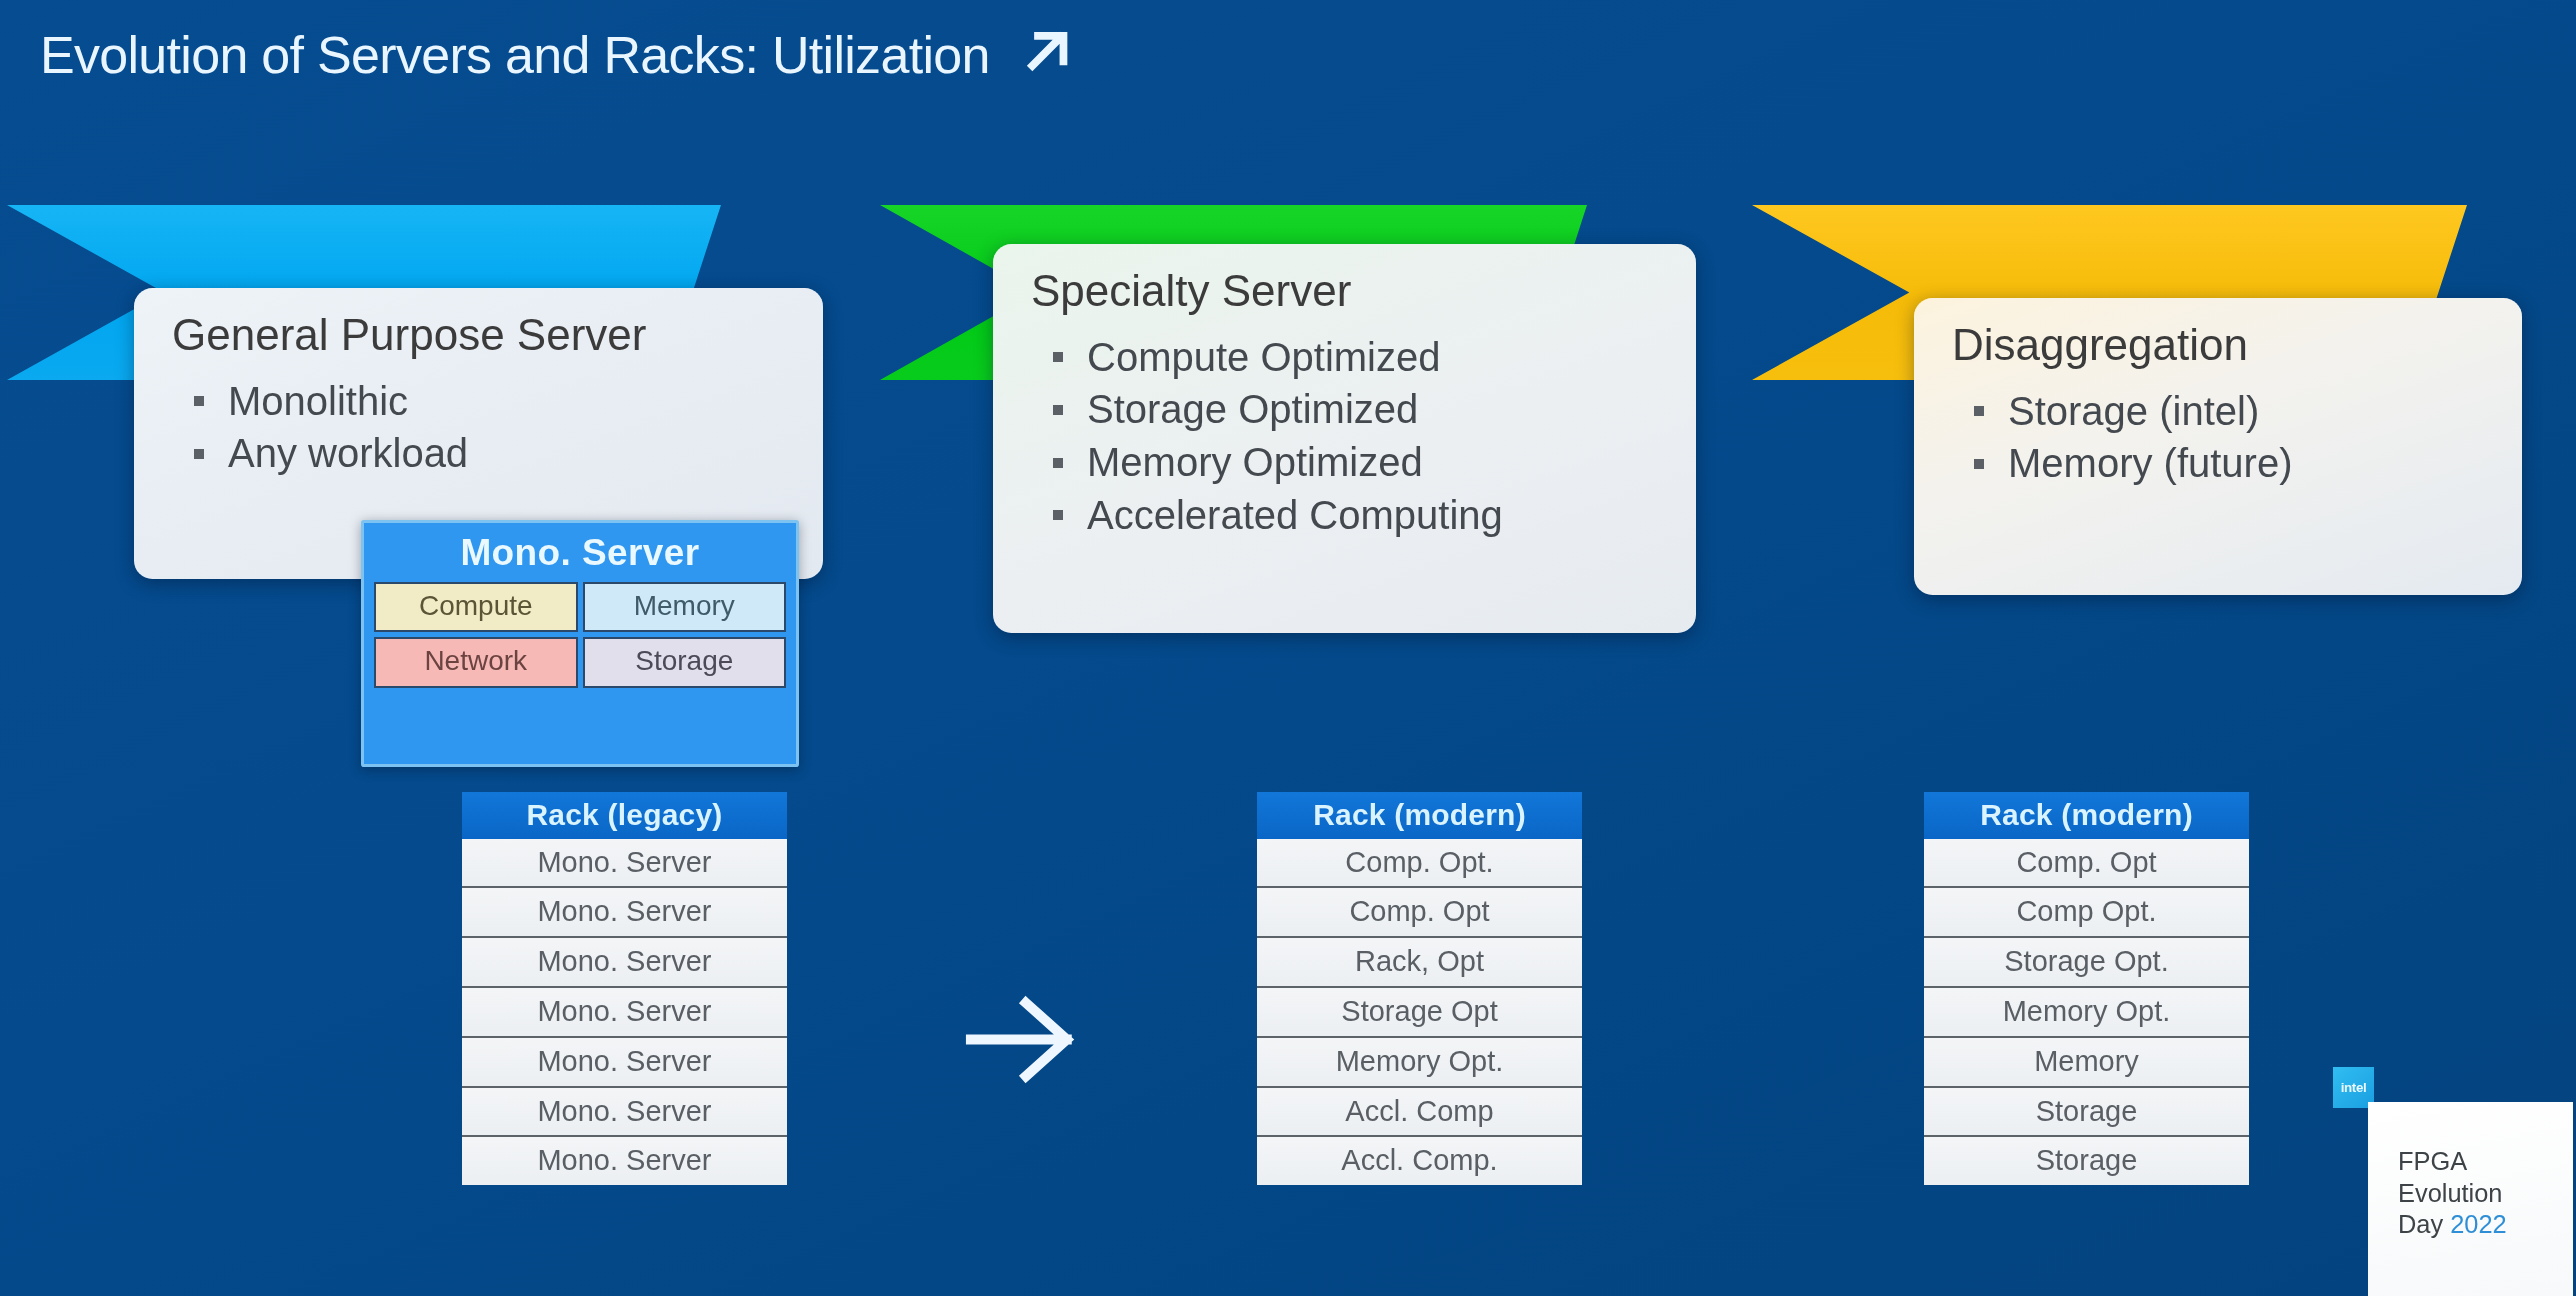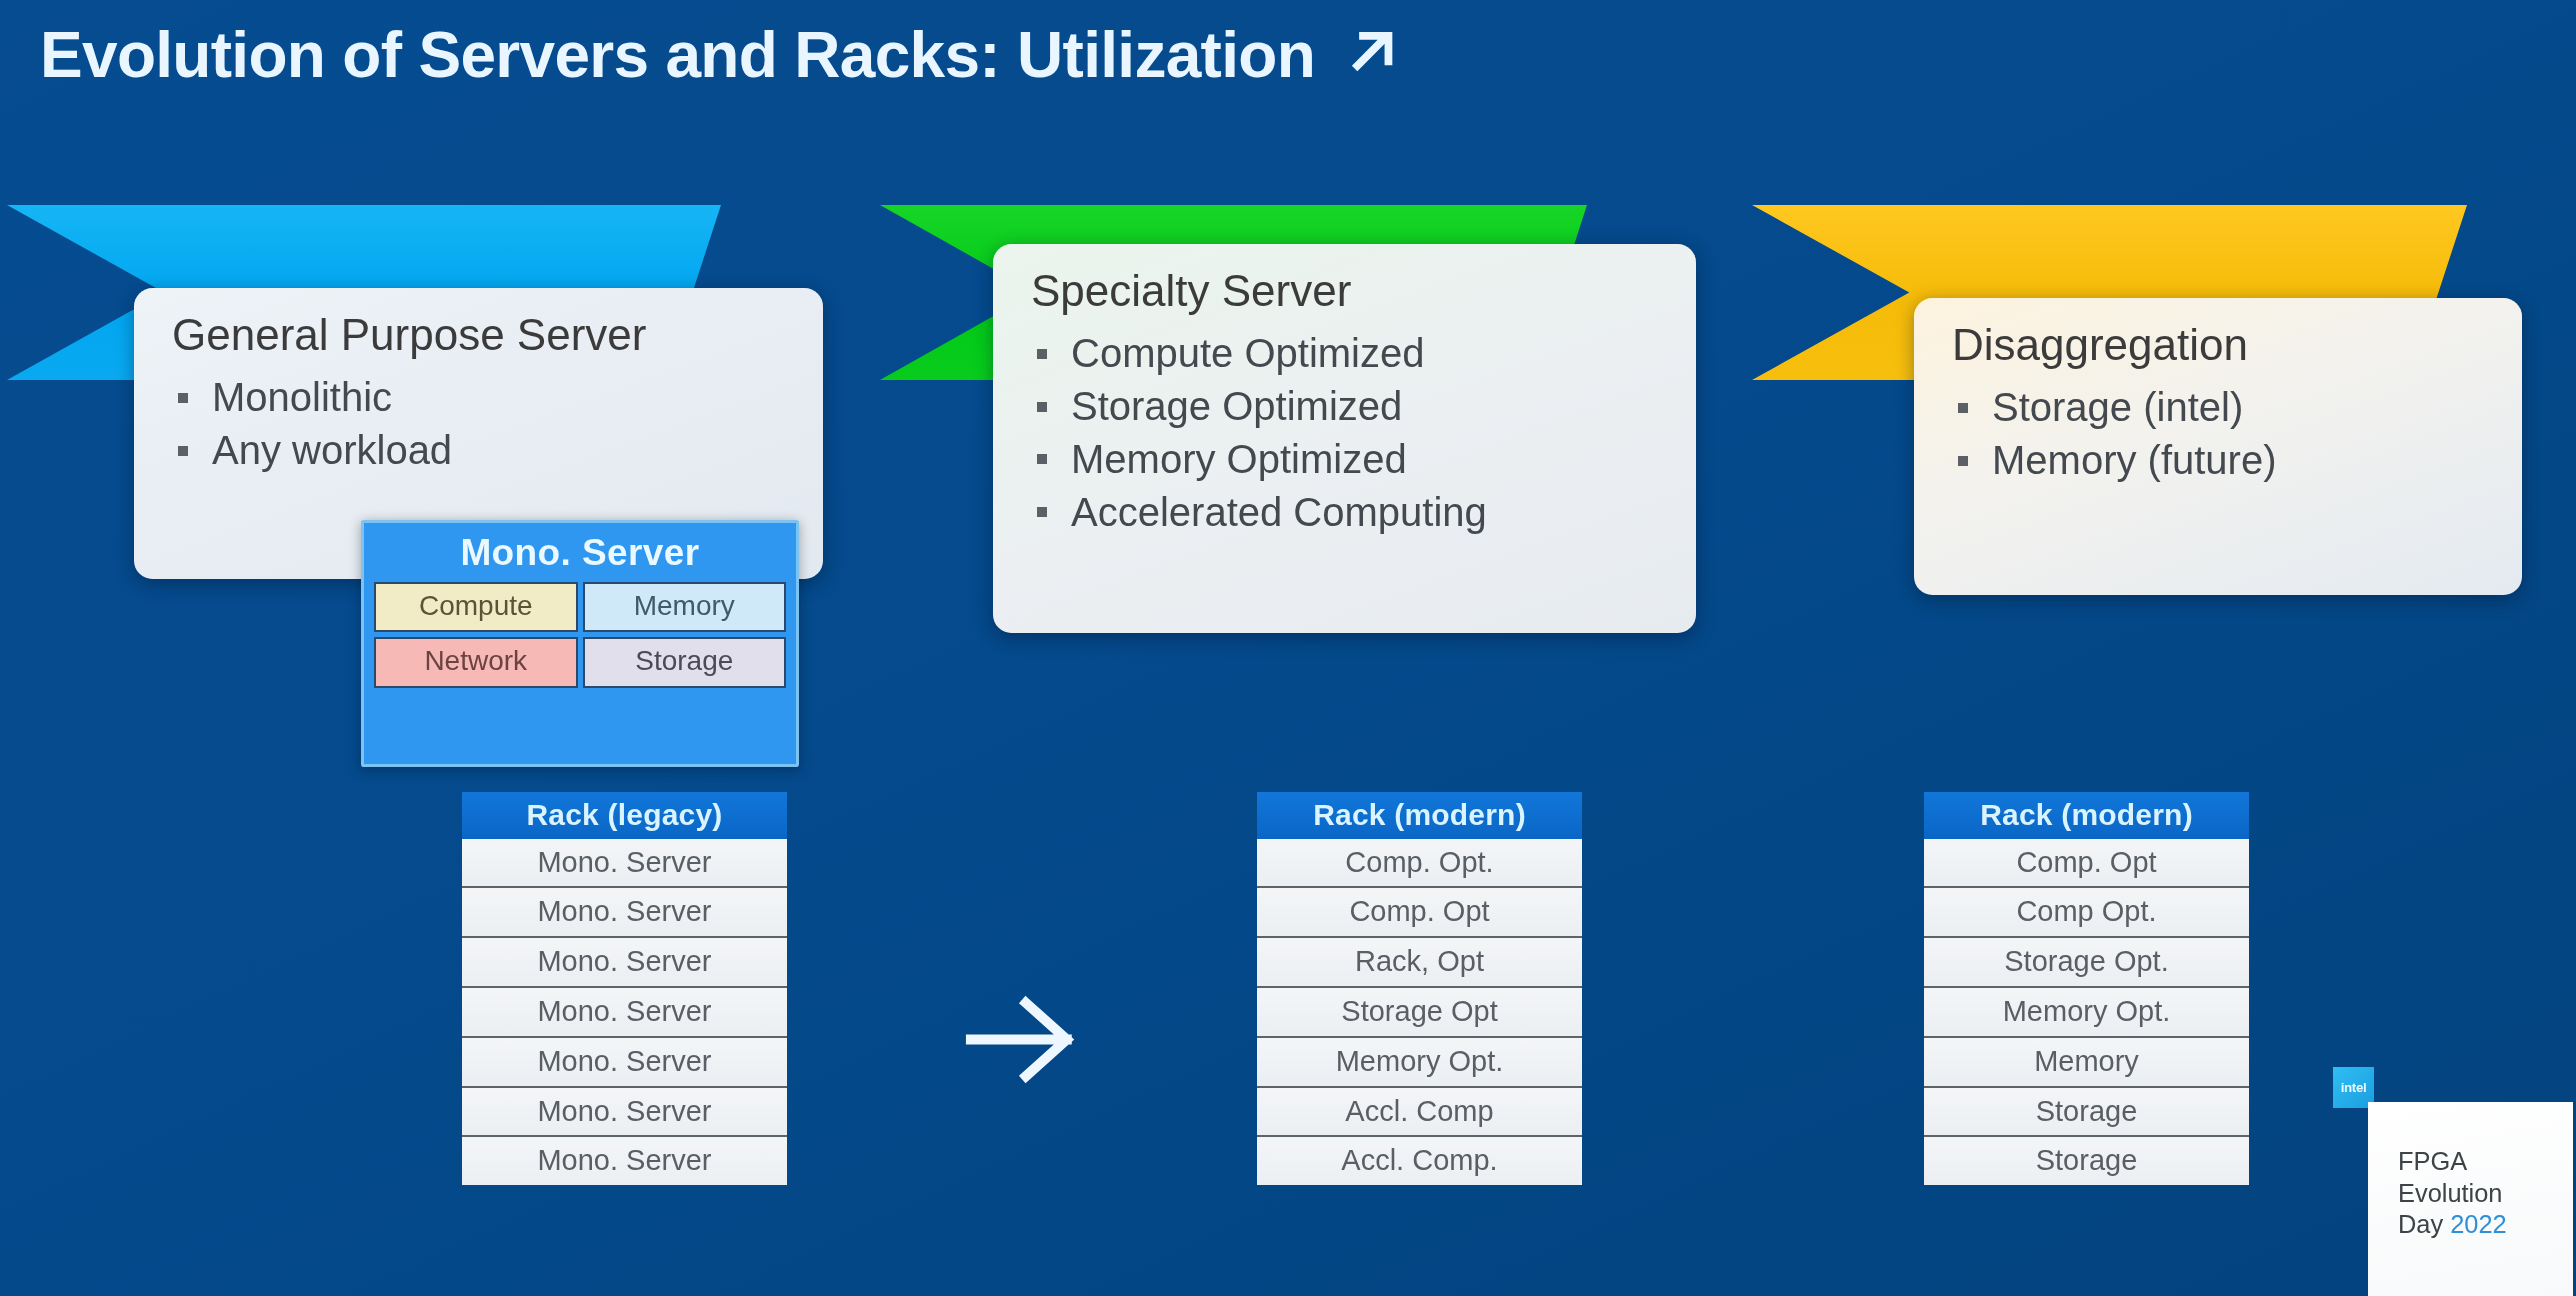--- a/index.html
+++ b/index.html
@@ -24,22 +24,22 @@
   
   #title {
     position: absolute;
     left: 40px;
     top: 5.7px;
     width: 2121px;
     height: 99px;
     display: flex;
     align-items: center;
     color: #e9f6ff;
-    font-size: 64px;
-    font-weight: 700;
+    font-size: 52px;
+    font-weight: 400;
     letter-spacing: -0.7px;
     white-space: nowrap;
   }
   #title .title-text { display: inline-block; }
   #title .title-arrow {
     display: inline-block;
     margin-left: 24px;
     position: relative;
     top: -4.2px;
   }
@@ -81,21 +81,21 @@
     background: linear-gradient(160deg,#fdf3de 0%, #f3f2ee 42%, #e4eaf1 100%);
   }
   .card-title {
     font-size: 44px;
     font-weight: 400;
     color: #3b3b3b;
     line-height: 1.06;
     margin-bottom: 12.7px;
     white-space: nowrap;
   }
-  .card-bullets { margin: 0; padding: 0; list-style: none; }
+  .card-bullets { margin: 16px; padding: 0; list-style: none; }
   .card-bullets li {
     font-size: 40px;
     line-height: 1.32;
     color: #43494f;
     position: relative;
     padding-left: 40px;
     white-space: nowrap;
   }
   .card-bullets li .bullet-sq {
     position: absolute;

